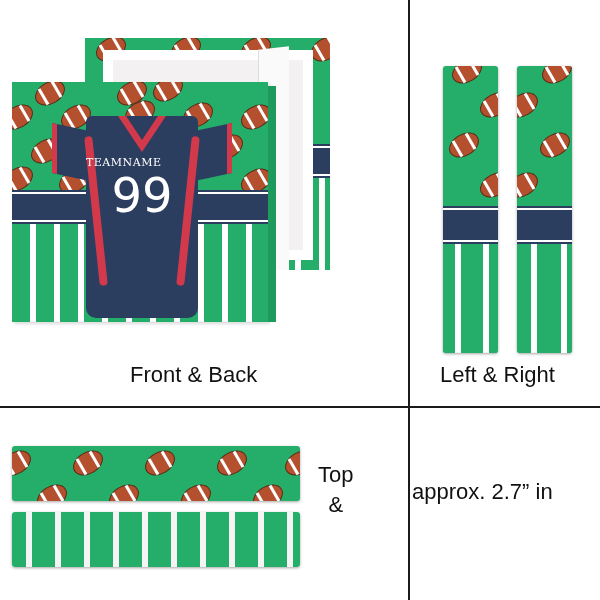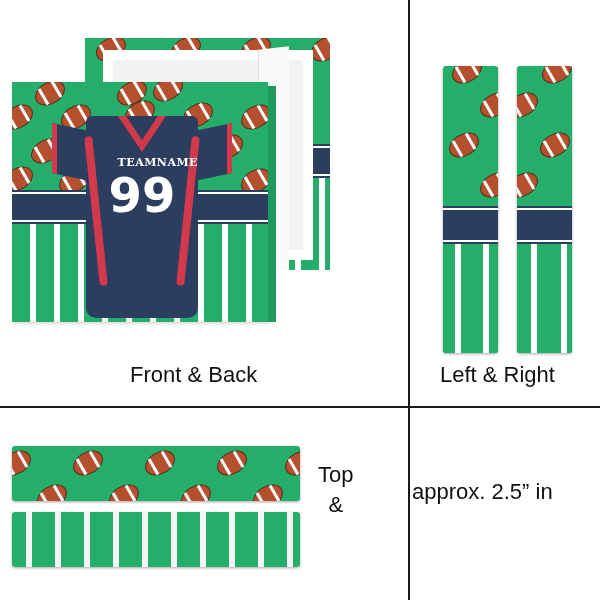--- a/index.html
+++ b/index.html
@@ -57,22 +57,22 @@
 
       <div style="position:absolute;left:0;top:12px;width:42px;height:50px;background:#2c3e60;border-left:5px solid #d2394a;transform:skewY(12deg);"></div>
       <div style="position:absolute;right:0;top:12px;width:42px;height:50px;background:#2c3e60;border-right:5px solid #d2394a;transform:skewY(-12deg);"></div>
 
       <div style="position:absolute;left:34px;top:0;width:112px;height:202px;background:#2c3e60;border-radius:6px 6px 10px 10px;">
         <div style="position:absolute;left:6px;top:20px;width:8px;height:150px;background:#d2394a;border-radius:4px;transform:rotate(-6deg);"></div>
         <div style="position:absolute;right:6px;top:20px;width:8px;height:150px;background:#d2394a;border-radius:4px;transform:rotate(6deg);"></div>
 
         <div style="position:absolute;left:32px;top:0;width:0;height:0;border-left:24px solid transparent;border-right:24px solid transparent;border-top:36px solid #d2394a;"></div>
         <div style="position:absolute;left:40px;top:0;width:0;height:0;border-left:16px solid transparent;border-right:16px solid transparent;border-top:24px solid #2c3e60;"></div>
-        <div style="position:absolute;left:0;right:0;top:40px;text-align:right;color:#fff;font-family:'DejaVu Serif',serif;font-weight:bold;font-size:11px;letter-spacing:0.5px;">TEAMNAME</div>
-        <div style="position:absolute;left:0;right:0;top:54px;text-align:center;color:#fff;font-family:'DejaVu Sans',sans-serif;font-weight:bold;font-size:48px;line-height:50px;">99</div>
+        <div style="position:absolute;left:0;right:0;top:40px;text-align:left;color:#fff;font-family:'DejaVu Serif',serif;font-weight:normal;font-size:11px;letter-spacing:0.5px;">TEAMNAME</div>
+        <div style="position:absolute;left:0;right:0;top:54px;text-align:center;color:#fff;font-family:'DejaVu Sans',sans-serif;font-weight:normal;font-size:48px;line-height:50px;">99</div>
       </div>
     </div>
   </div>
 
   <div style="position:absolute;left:268px;top:86px;width:8px;height:236px;background:#1e9a5c;"></div>
 </div>
 <div class="label" style="left:130px;top:362px;width:180px;">Front &amp; Back</div>
 
 <div class="panel green" style="left:443px;top:66px;width:55px;height:287px;">
   <div class="ball" style="left:8px;top:-6px;"></div>
@@ -103,14 +103,14 @@
   <div class="ball" style="left:168px;top:40px;"></div>
   <div class="ball" style="left:240px;top:40px;"></div>
 </div>
 <div class="panel" style="left:12px;top:512px;width:288px;height:55px;background:repeating-linear-gradient(90deg,#25ad6a 0 14px,#f5f5f5 14px 20px,#25ad6a 20px 29px);"></div>
 <div class="label" style="left:318px;top:460px;text-align:center;line-height:30px;">
   <div>Top</div>
   <div>&amp;</div>
 </div>
 
 <div class="label" style="left:412px;top:478px;width:188px;line-height:28px;">
-  <div>approx. 2.5” in</div>
+  <div>approx. 2.7” in</div>
 </div>
 
 </body></html>

